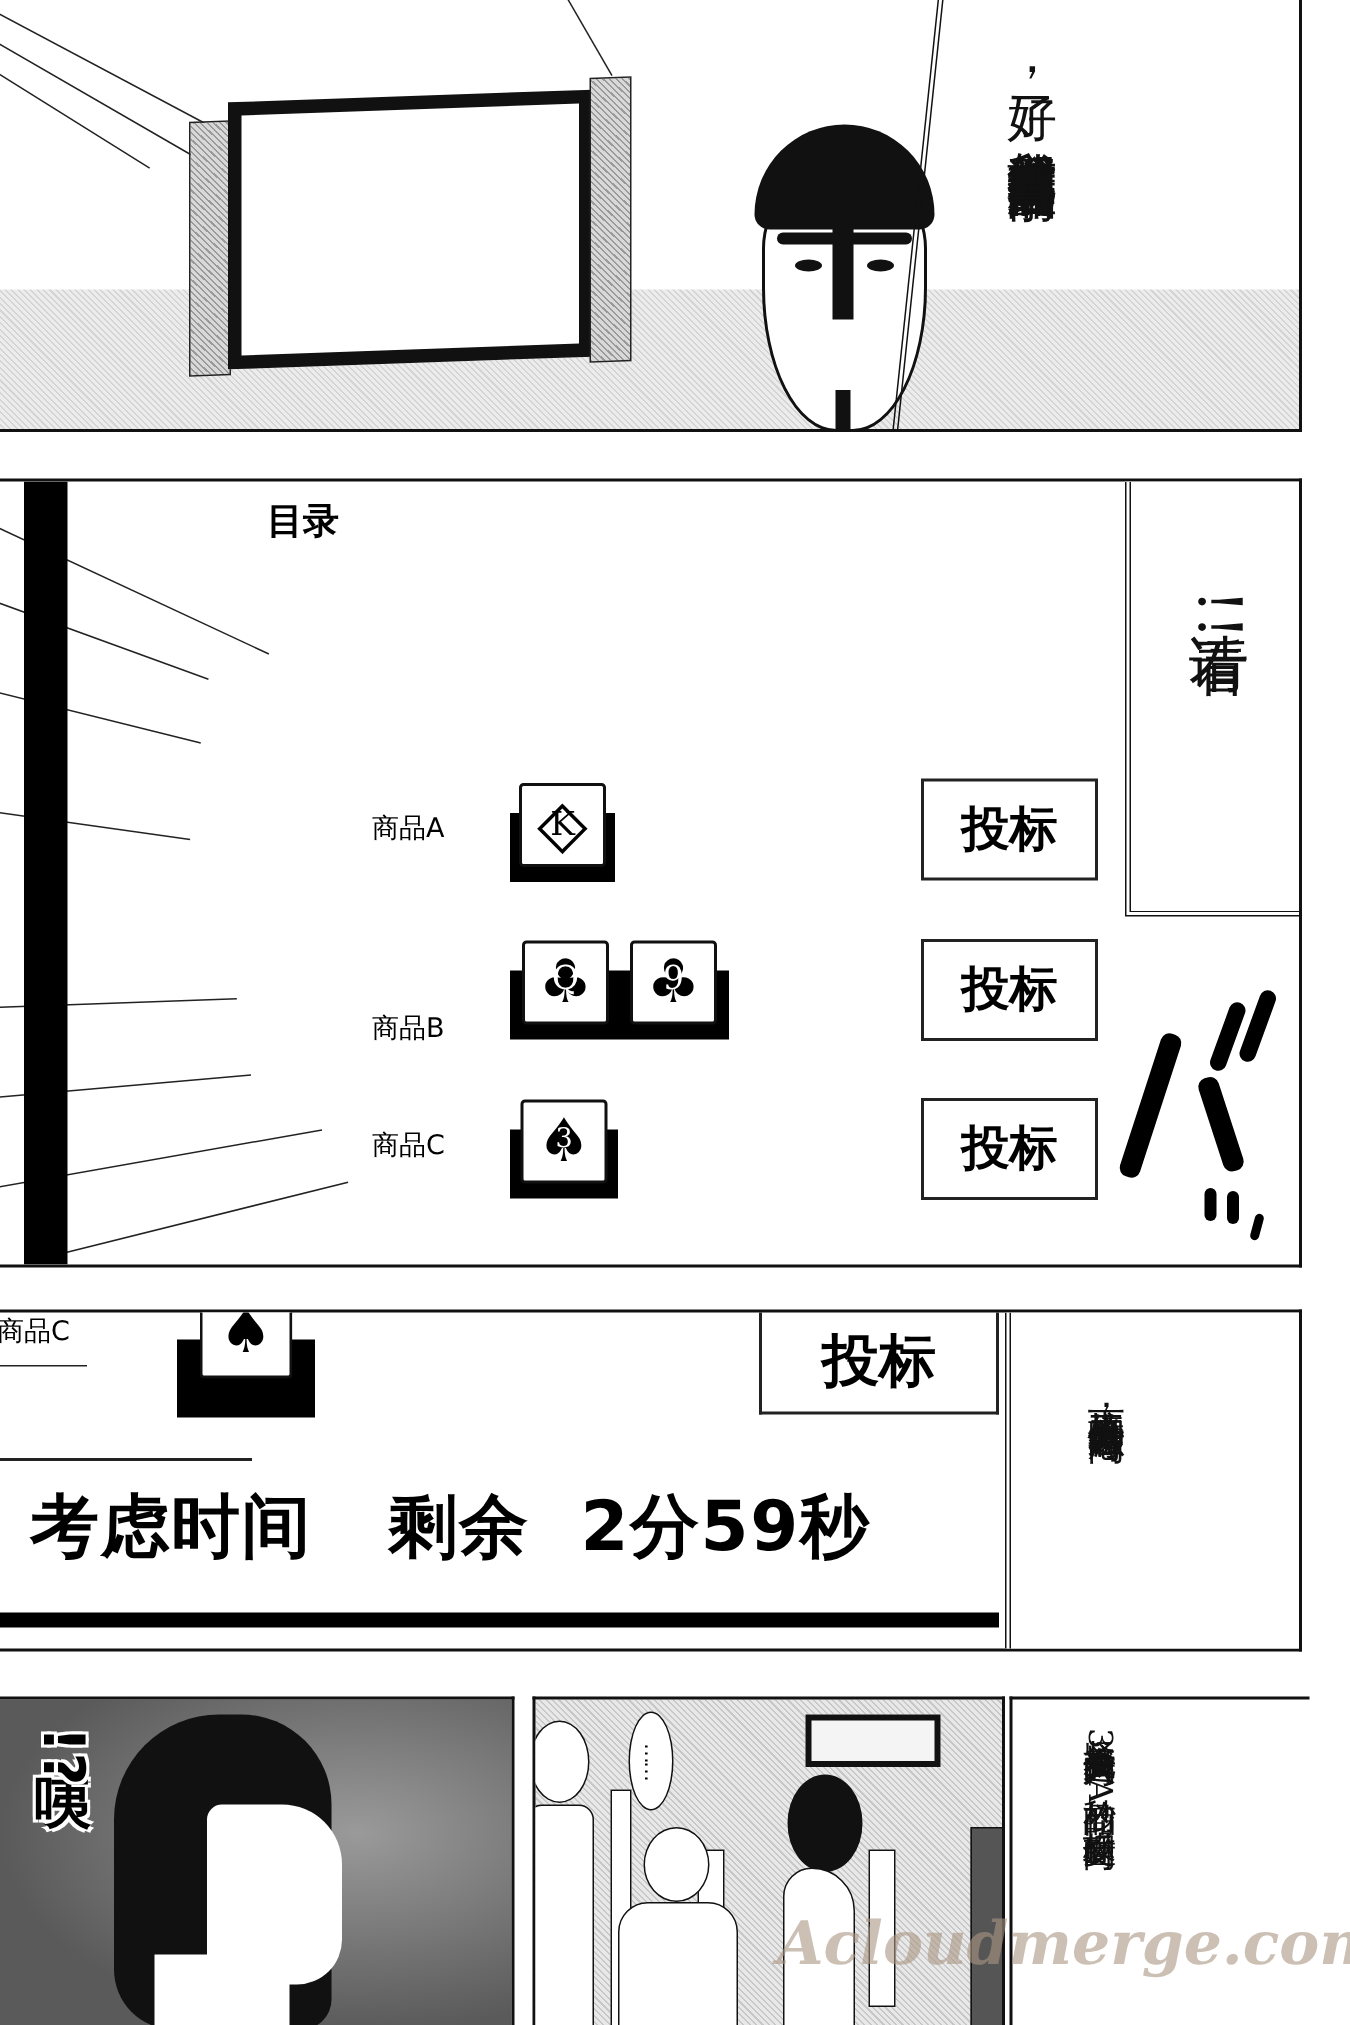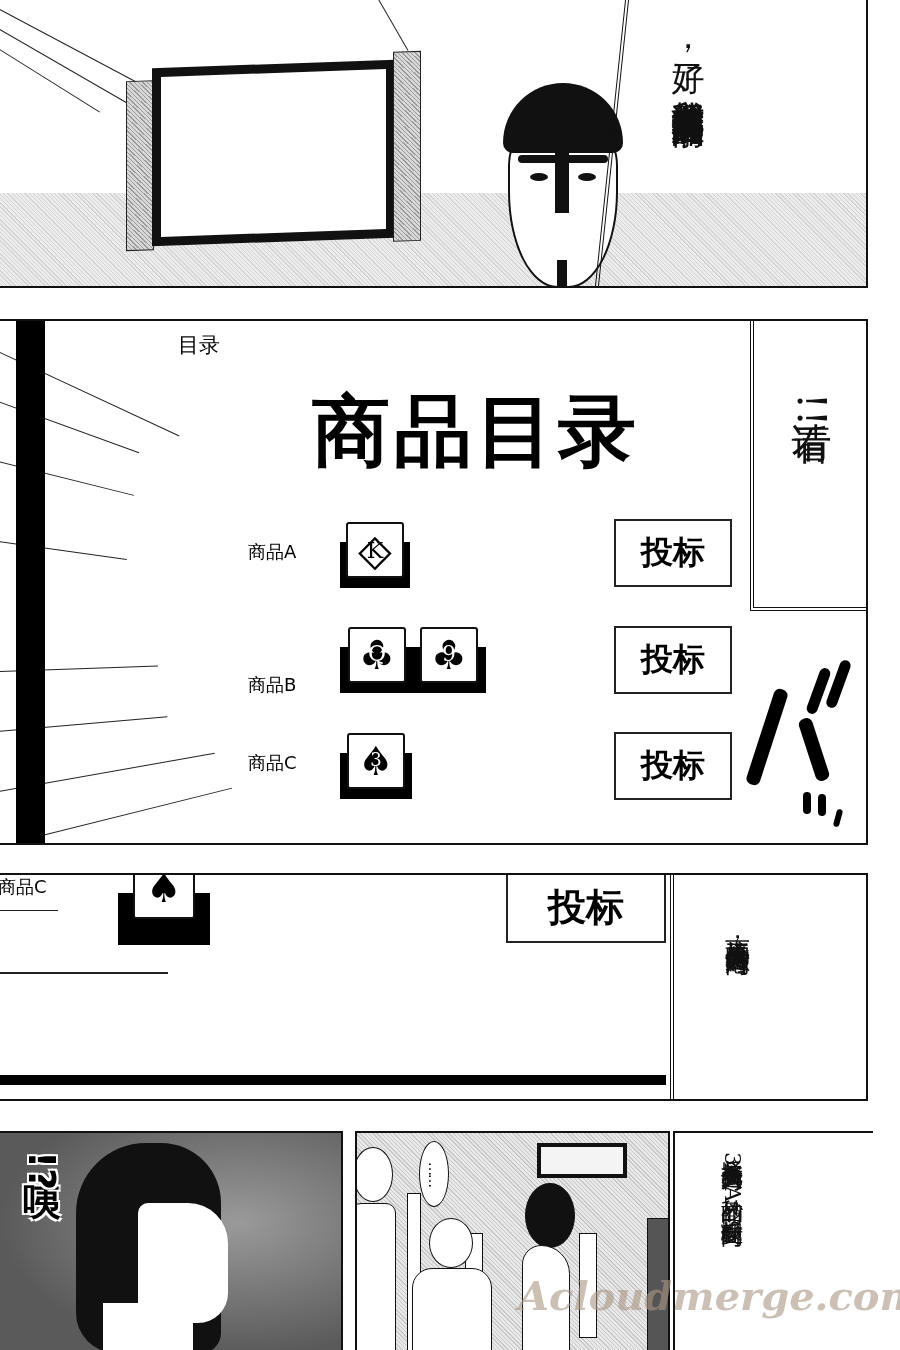--- a/index.html
+++ b/index.html
@@ -25,21 +25,21 @@
   .p1-diag { position: absolute; left: 612px; top: 0; width: 4px; height: 290px; border-left: 1.5px solid #111; border-right: 1.5px solid #111; transform: skewX(-6deg); }
   .man { position: absolute; left: 500px; top: 85px; width: 130px; height: 205px; }
   .man-hair { position: absolute; left: 5px; top: 0; width: 120px; height: 70px; background: #111; border-radius: 60px 60px 10px 10px; }
   .man-face { position: absolute; left: 10px; top: 30px; width: 110px; height: 175px; background: #fff; border: 2px solid #111; border-radius: 45% 45% 45% 45% / 30% 30% 55% 55%; }
   .man-mark { position: absolute; background: #111; }
   .caption-1 { position: absolute; left: 668px; top: 40px; font-size: 33px; line-height: 44px; height: 230px; }
 
   
   #p2 { left: -2px; top: 319px; width: 870px; height: 526px; border-left: none; }
   .p2-bar { position: absolute; left: 18px; top: 0; bottom: 0; width: 29px; background: #000; }
-  .p2-label-small { position: absolute; left: 180px; top: 10px; font-size: 21px; font-weight: normal; font-family: "DejaVu Sans", sans-serif; }
+  .p2-label-small { position: absolute; left: 180px; top: 10px; font-size: 24px; font-weight: bold; font-family: "DejaVu Sans", sans-serif; }
   .p2-sub { position: absolute; left: 362px; top: 28px; font-size: 26px; font-weight: bold; letter-spacing: 1px; }
   .p2-title { position: absolute; left: 314px; top: 62px; font-size: 78px; font-weight: bold; letter-spacing: 4px; line-height: 96px; }
   .item-label { position: absolute; font-size: 18px; font-family: "DejaVu Sans", sans-serif; }
   .card-tray { position: absolute; height: 66px; }
   .tray { position: absolute; left: 0; right: 0; bottom: 0; height: 46px; background: #000; }
   .card { position: absolute; top: 0; width: 58px; height: 56px; background: #fff; border: 2px solid #111; border-radius: 3px; }
   .card .pip { position: absolute; left: 50%; top: 50%; transform: translate(-50%, -50%); font-size: 40px; line-height: 1; color: #000; }
   .card .rank { position: absolute; left: 50%; top: 46%; transform: translate(-50%, -50%); font-family: "DejaVu Serif", serif; font-size: 22px; color: #000; }
   .card .rank.inv { color: #fff; }
   .bid-btn { position: absolute; width: 118px; height: 68px; border: 2px solid #222; background: #fff; display: flex; align-items: center; justify-content: center; font-size: 32px; font-weight: bold; cursor: pointer; }
@@ -113,21 +113,20 @@
   <div class="speed" style="left:0;top:80px;width:150px;transform:rotate(20deg);"></div>
   <div class="speed" style="left:0;top:140px;width:140px;transform:rotate(14deg);"></div>
   <div class="speed" style="left:0;top:220px;width:130px;transform:rotate(8deg);"></div>
   <div class="speed" style="left:0;top:350px;width:160px;transform:rotate(-2deg);"></div>
   <div class="speed" style="left:0;top:410px;width:170px;transform:rotate(-5deg);"></div>
   <div class="speed" style="left:0;top:470px;width:220px;transform:rotate(-10deg);"></div>
   <div class="speed" style="left:40px;top:515px;width:200px;transform:rotate(-14deg);"></div>
   <div class="p2-bar"></div>
 
   <div class="p2-label-small">目录</div>
-  <div class="p2-title">商品目录</div>
 
   <div class="item-label" style="left:250px;top:219px;">商品A</div>
   <div class="card-tray" style="left:342px;top:201px;width:70px;">
     <div class="tray"></div>
     <div class="card" style="left:6px;">
       <span class="pip" style="font-size:44px;">◇</span>
       <span class="rank" style="top:50%;">K</span>
     </div>
   </div>
   <div class="bid-btn" style="left:616px;top:198px;">投标</div>
@@ -174,20 +173,21 @@
   <div class="p3-label">商品C</div>
   <div class="p3-card">
     <div class="tray" style="height:52px;"></div>
     <div class="card" style="left:15px;width:62px;height:50px;border-top:none;">
       <span class="pip" style="top:40%;">♠</span>
     </div>
   </div>
   <div class="speed" style="left:0;top:35px;width:60px;"></div>
   <div class="speed" style="left:0;top:97px;width:170px;height:2px;"></div>
   <div class="p3-bid">投标</div>
+  <div class="p3-timer">考虑时间   剩余  2分59秒</div>
   <div class="p3-bottom-bar"></div>
   <div class="p3-right"></div>
   <div class="caption-3 vtext">接下来的三分钟是考虑时间，</div>
 </div>
 
 <div class="panel" id="p4a">
   <div class="girl-hair"></div>
   <div class="girl-face"></div>
   <div class="girl-neck"></div>
   <div class="exclaim">咦!?</div>

